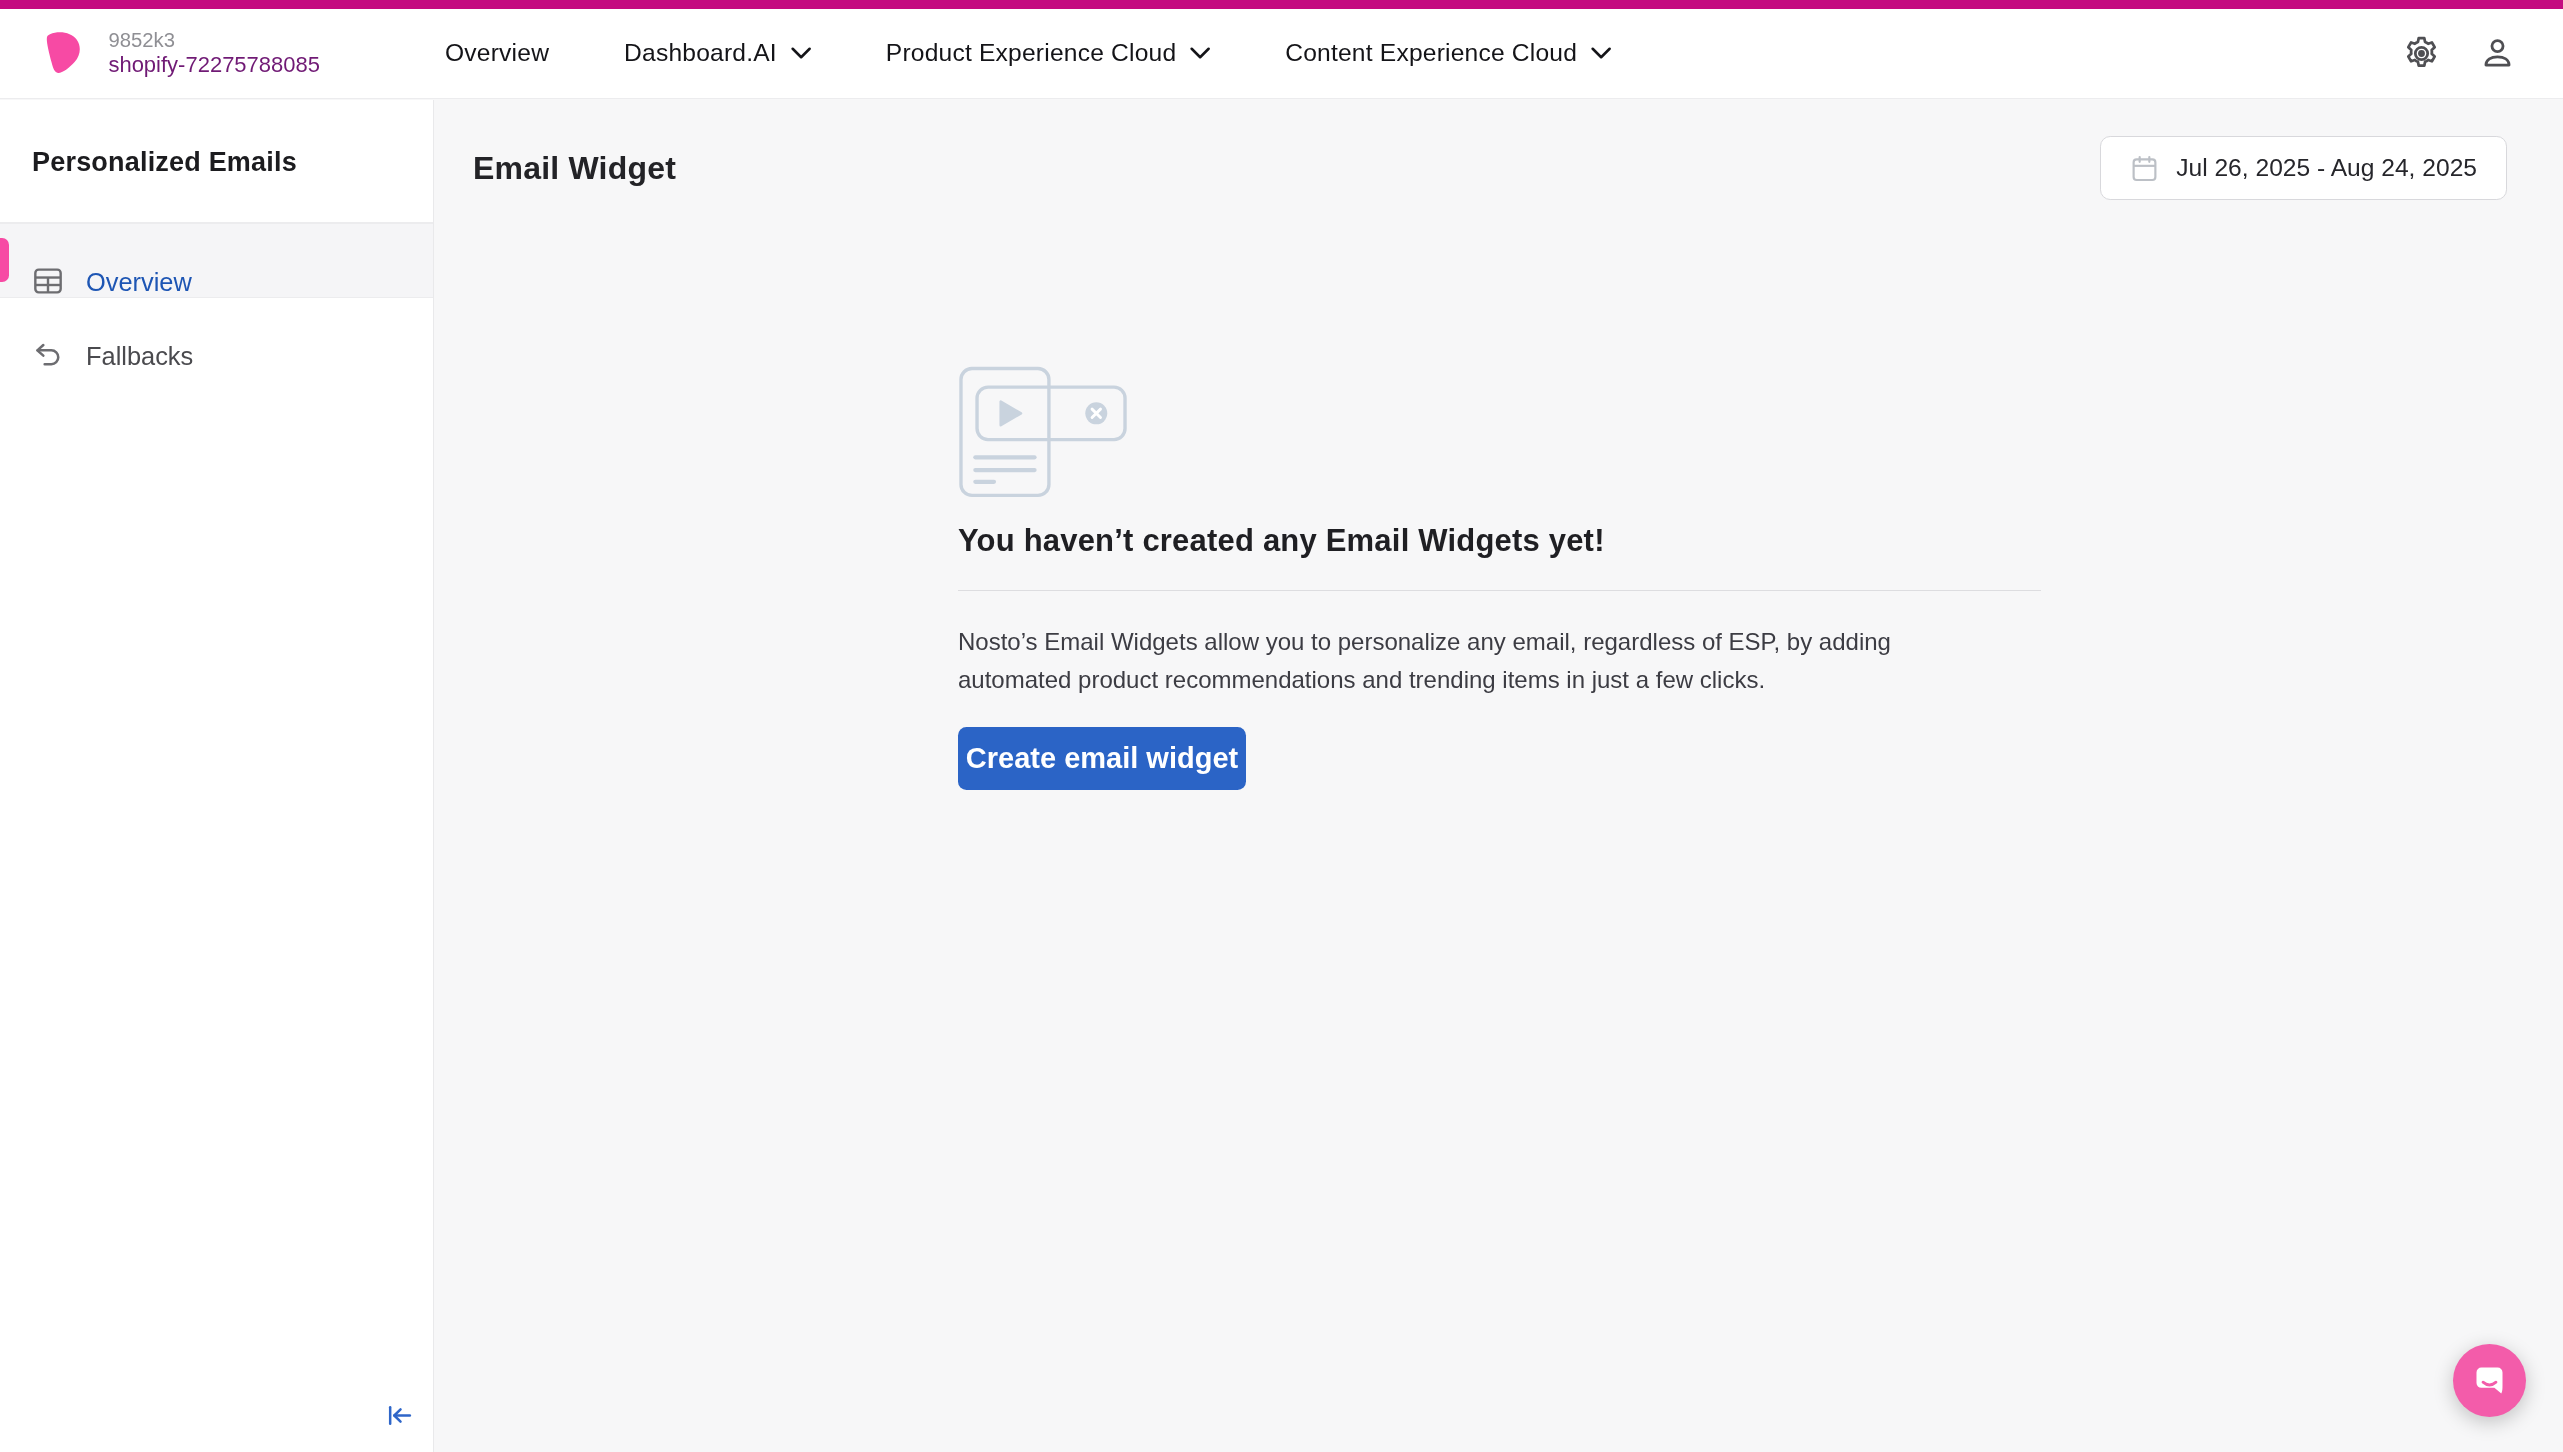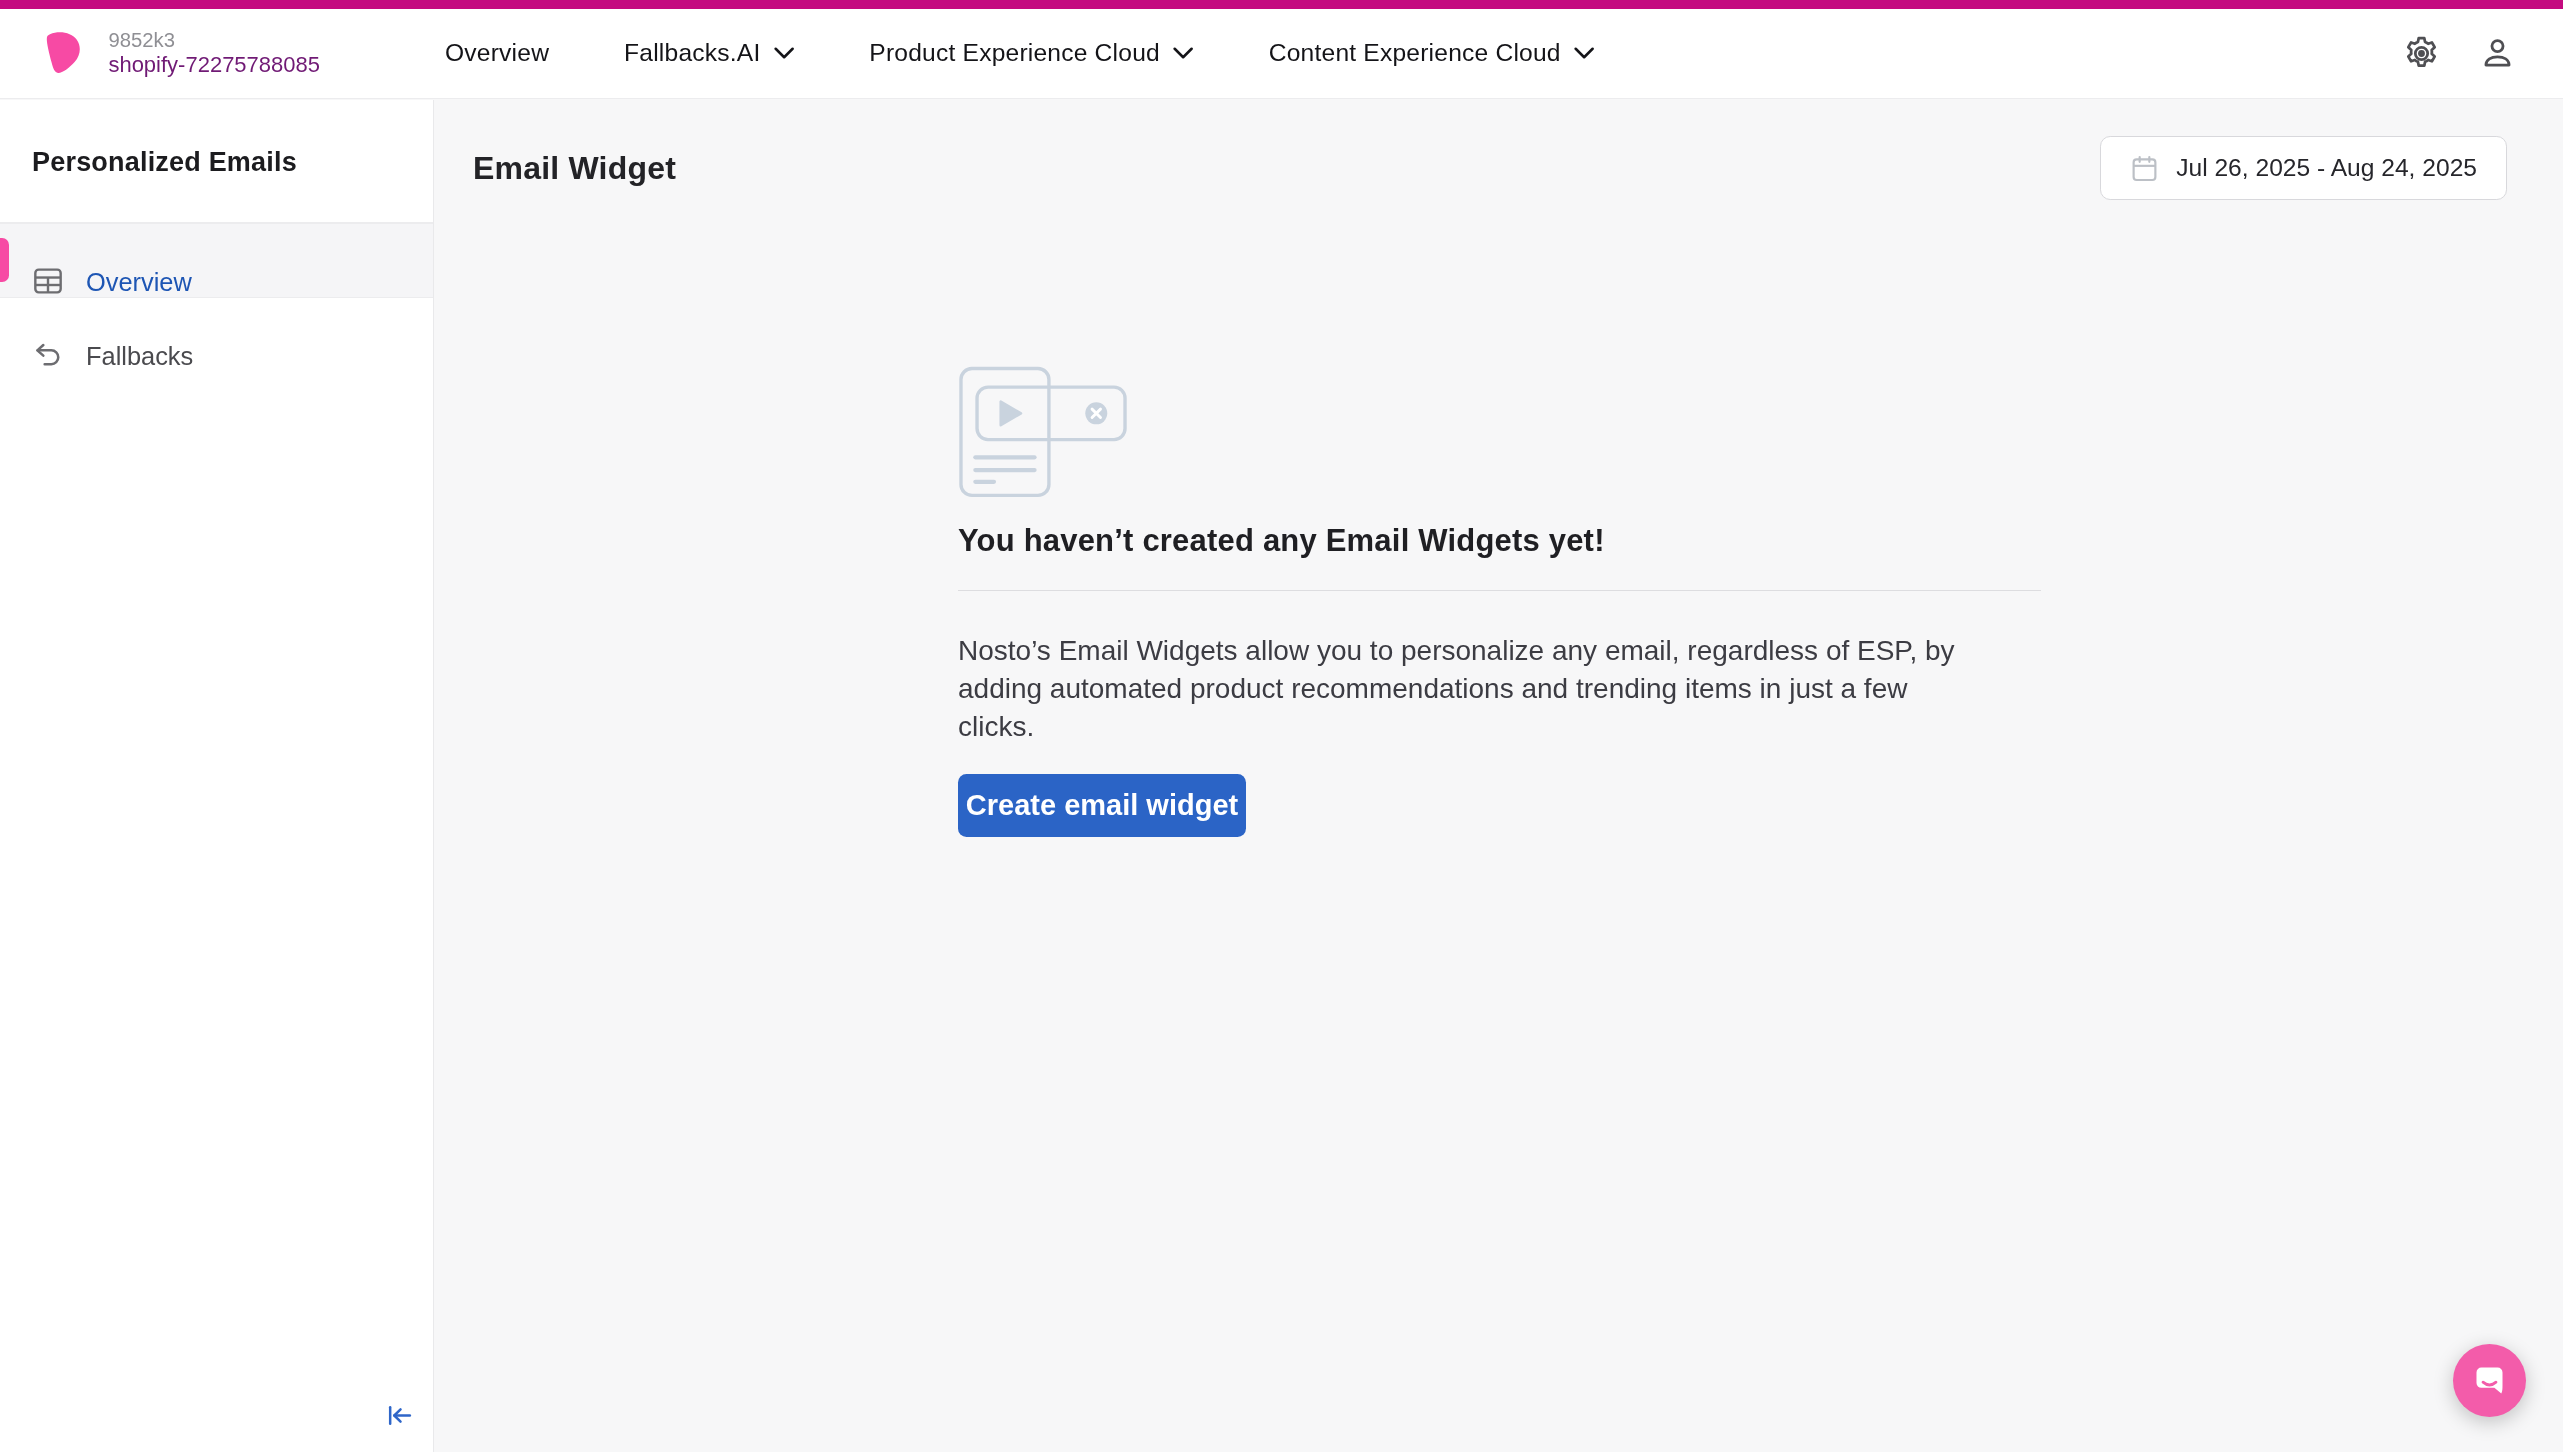--- a/index.html
+++ b/index.html
@@ -84,21 +84,21 @@
   }
   .date-picker .date-text { font-size: 24.6px; color: #26262b; }
   .calendar-icon { width: 29px; height: 29px; display: block; }
 
   
   .empty-state { width: 1083px; margin: 166px auto 0; }
   .illustration { width: 170px; height: 137px; display: block; }
   .empty-heading { margin-top: 20.3px; font-size: 31px; font-weight: 700; color: #1f1f23; letter-spacing: 0.2px; }
   .empty-divider { margin-top: 30.5px; height: 1.7px; background: #dddde0; width: 100%; }
   .empty-desc {
-    margin-top: 41px; font-size: 28px; line-height: 38px; color: #3c3c43;
+    margin-top: 32px; font-size: 24px; line-height: 38px; color: #3c3c43;
     max-width: 1026px;
   }
   .cta-button {
     margin-top: 28px; width: 288px; height: 63px;
     background: #2b64c6; color: #ffffff; border: none; border-radius: 8.5px;
     font-family: "Liberation Sans", sans-serif;
     font-size: 29px; font-weight: 700; cursor: pointer;
     display: flex; align-items: center; justify-content: center;
   }
 
@@ -125,21 +125,21 @@
       <div class="account-id">9852k3</div>
       <div class="account-name">shopify-72275788085</div>
     </div>
   </div>
 
   <nav class="main-nav">
     <div class="nav-item">
       <span>Overview</span>
     </div>
     <div class="nav-item">
-      <span>Fallbacks.AI</span>
+      <span>Dashboard.AI</span>
       <svg class="chevron-down" viewBox="0 0 24 14">
         <polyline points="2,2 12,12 22,2" fill="none" stroke="#141418" stroke-width="3" stroke-linecap="round" stroke-linejoin="round"></polyline>
       </svg>
     </div>
     <div class="nav-item">
       <span>Product Experience Cloud</span>
       <svg class="chevron-down" viewBox="0 0 24 14">
         <polyline points="2,2 12,12 22,2" fill="none" stroke="#141418" stroke-width="3" stroke-linecap="round" stroke-linejoin="round"></polyline>
       </svg>
     </div>

